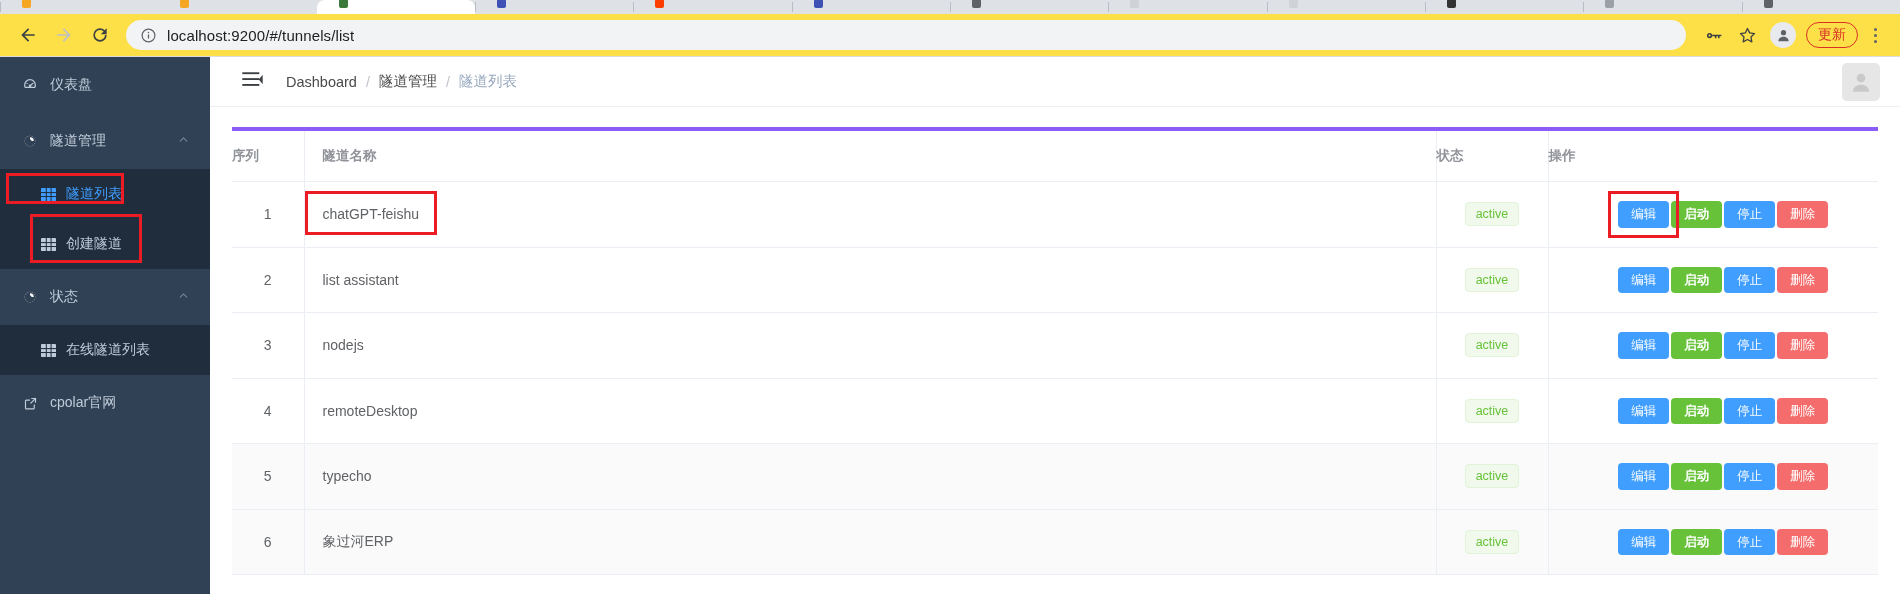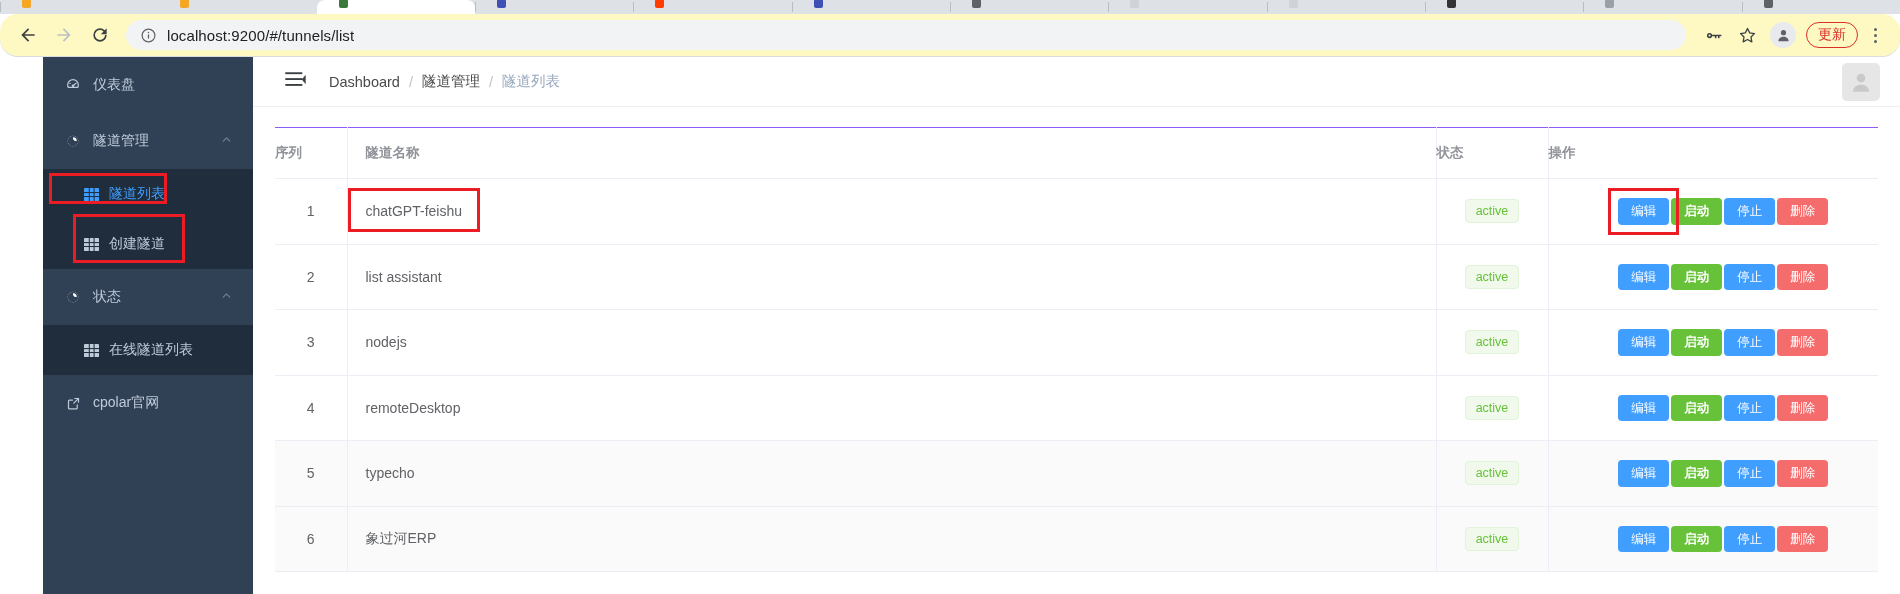--- a/index.html
+++ b/index.html
@@ -25,25 +25,24 @@
   .tab-fav {
     position: absolute; bottom: 6px; width: 9px; height: 9px;
     border-radius: 2px;
   }
   .tab-sep {
     position: absolute; bottom: 2px; width: 1px; height: 10px;
     background: #b9bec4;
   }
 
   #toolbar {
-    height: 43px; background: #fef9c3;
+    height: 43px; background: #fde047;
     display: flex; align-items: center;
     padding: 0 12px; gap: 4px;
     border-bottom: 1px solid #dadce0;
-    border-radius: 18px;
   }
   .nav-btn {
     width: 32px; height: 32px; border-radius: 50%;
     display: flex; align-items: center; justify-content: center;
     flex: none;
   }
   .nav-btn svg { display: block; }
   #omnibox {
     flex: 1; height: 30px; margin: 0 8px 0 6px;
     background: #f1f3f4; border-radius: 15px;
@@ -78,21 +77,20 @@
   }
 
   
   #app { display: flex; height: 537px; background: #ffffff; }
 
   
   #sidebar {
     width: 210px; flex: none;
     background: #304156; color: #bfcbd9;
     position: relative;
-    margin-left: 43px;
   }
   .side-row {
     height: 56px; display: flex; align-items: center;
     padding: 0 20px; font-size: 14px; position: relative;
   }
   .side-row .sicon {
     width: 20px; flex: none; display: flex;
     align-items: center; justify-content: center; margin-right: 10px;
   }
   .side-row .slabel { white-space: nowrap; }
@@ -129,21 +127,21 @@
     margin-left: auto; width: 38px; height: 38px; border-radius: 5px;
     background: #e6e6e6; display: flex; align-items: center; justify-content: center;
     flex: none;
   }
 
   #content { padding: 20px 22px 0 22px; flex: 1; min-height: 0; }
 
   table#tunnels {
     width: 100%; border-collapse: collapse;
     background: #fff; font-size: 14px; color: #606266;
-    border-top: 1px solid #8b5cf6;
+    border-top: 4px solid #8b5cf6;
   }
   table#tunnels th {
     font-weight: bold; color: #909399; font-size: 13.5px;
     padding: 16px 0; text-align: left;
     border-bottom: 1px solid #ebeef5;
     background: #fff;
   }
   table#tunnels td {
     padding: 19px 0; border-bottom: 1px solid #ebeef5;
     color: #606266;

